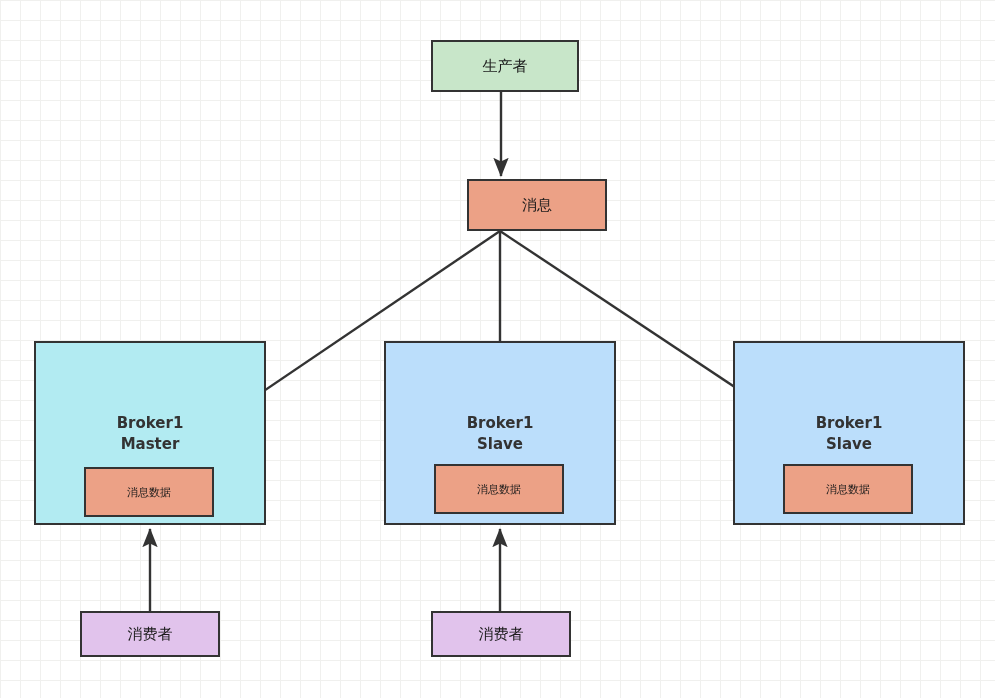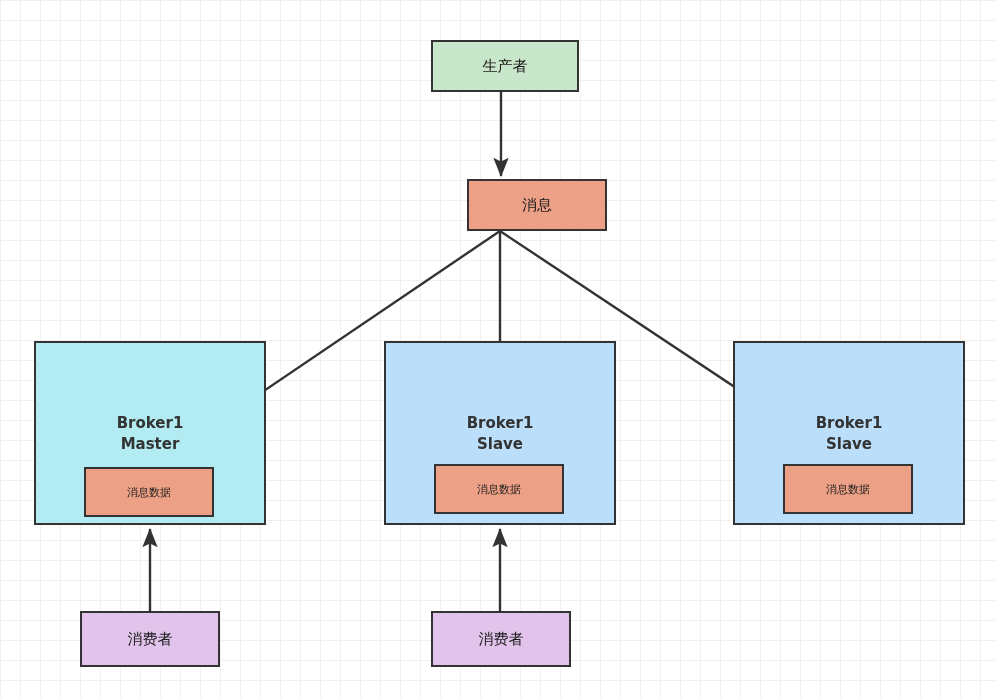--- a/index.html
+++ b/index.html
@@ -96,21 +96,21 @@
     align-items: center;
     justify-content: center;
     font-size: 11px;
     color: #1a1a1a;
     height: 50px;
   }
   .msgdata-1 { left: 84px; top: 467px; width: 130px; }
   .msgdata-2 { left: 434px; top: 464px; width: 130px; }
   .msgdata-3 { left: 783px; top: 464px; width: 130px; }
   .node-consumer {
-    width: 140px; height: 56px;
+    width: 140px; height: 46px;
     background: #e1c3ec;
   }
   .consumer-1 { left: 80px; top: 611px; }
   .consumer-2 { left: 431px; top: 611px; }
 </style>
 </head>
 <body>
 
 <div id="canvas">
 

